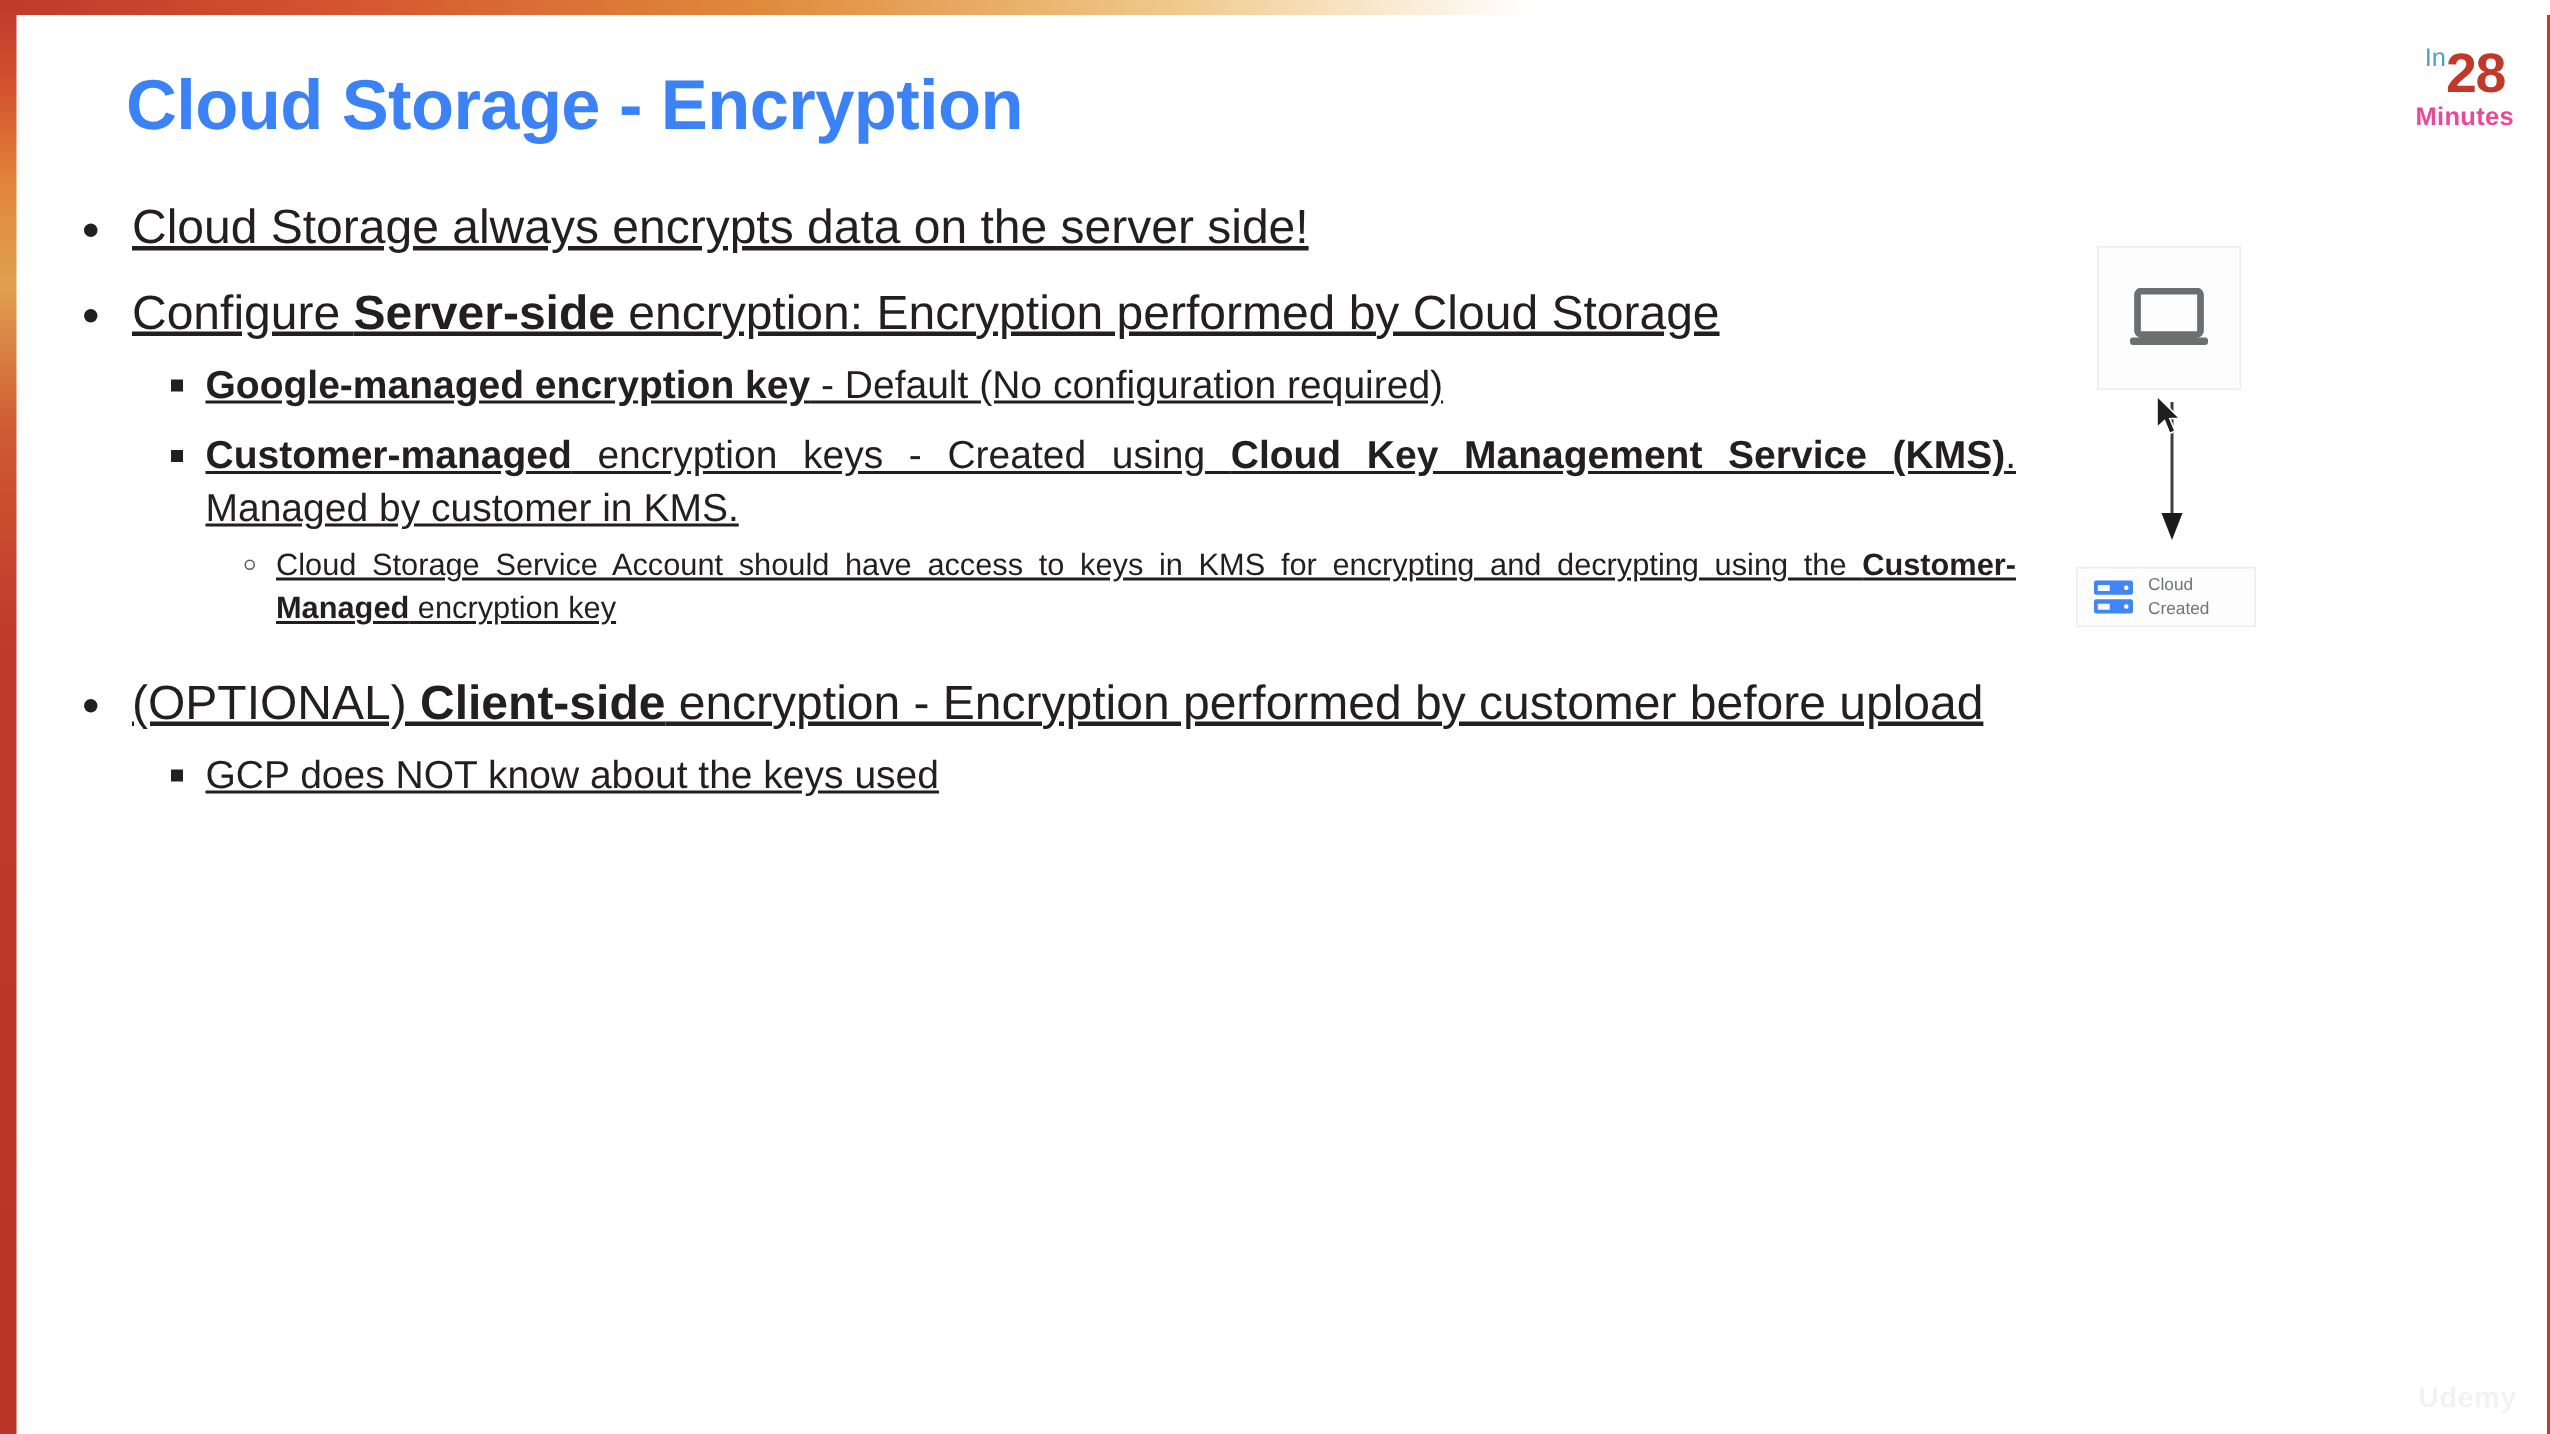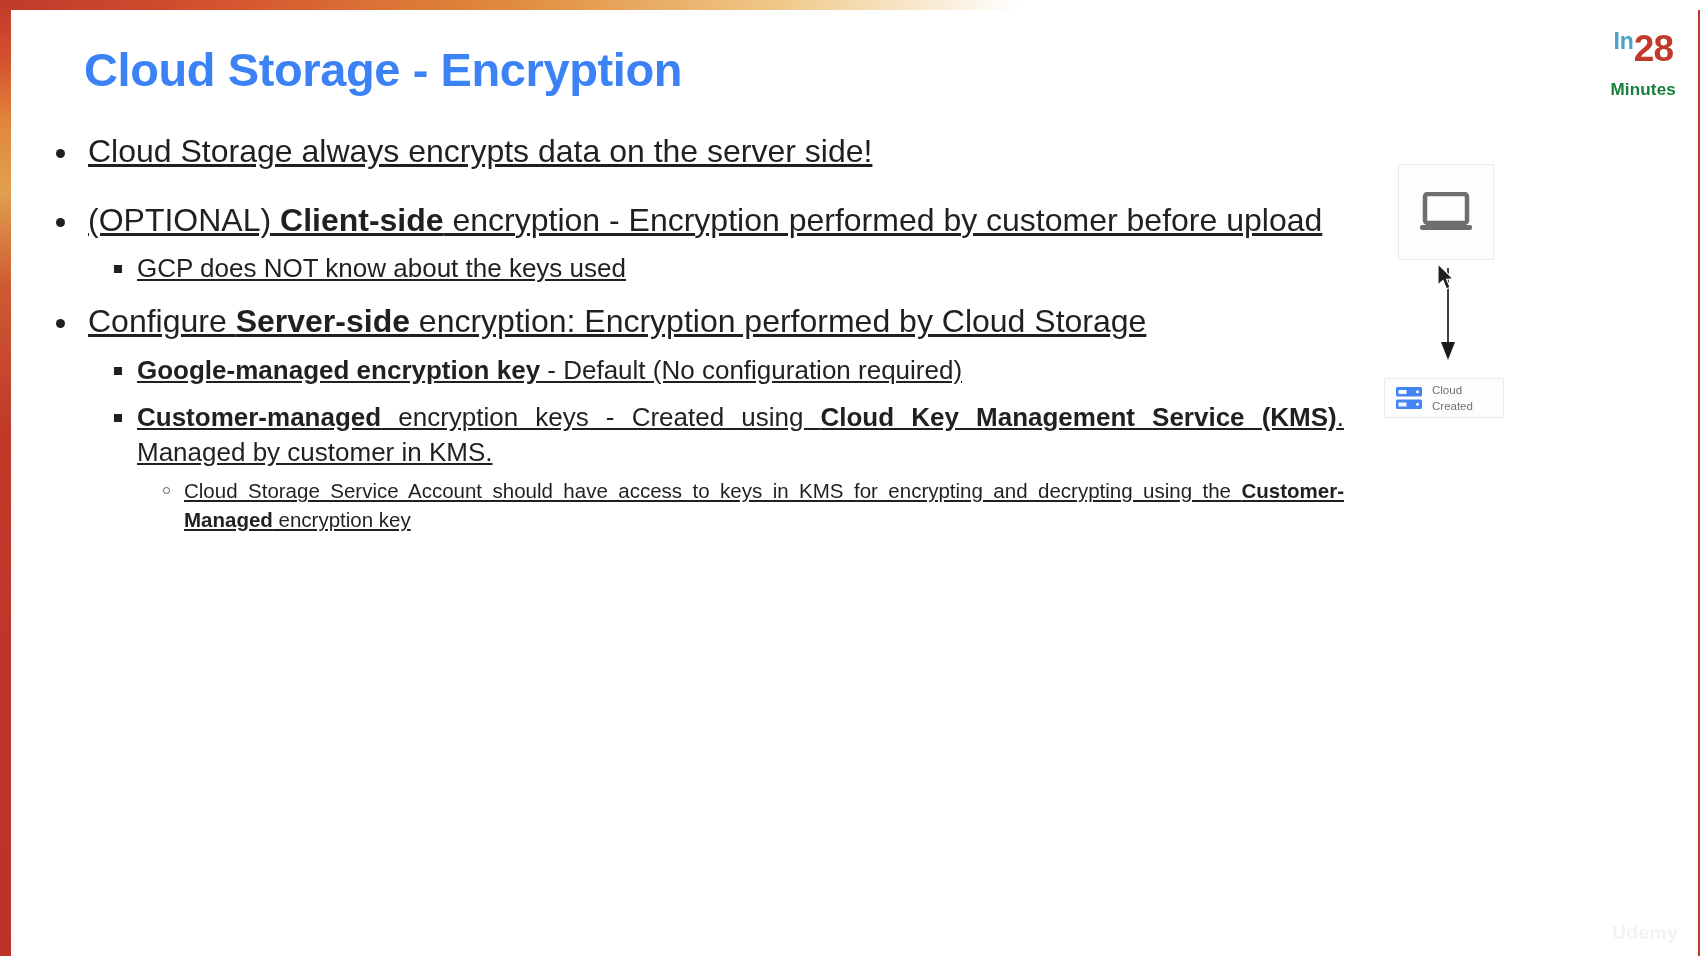--- a/index.html
+++ b/index.html
@@ -63,37 +63,37 @@
   
   .logo {
     position: absolute;
     right: 24px; top: 30px;
     text-align: center;
     line-height: 1;
     user-select: none;
   }
   .logo-row1 { white-space: nowrap; }
   .logo-in {
-    font-size: 23px;
-    font-weight: bold;
+    font-size: 17px;
+    font-weight: normal;
     color: #4aa3c7;
     vertical-align: top;
   }
   .logo-28 {
     font-size: 37px;
     font-weight: bold;
     color: #c0392b;
     letter-spacing: -1px;
   }
   .logo-minutes {
     font-size: 17px;
     font-weight: bold;
-    color: #15803d;
+    color: #ec4899;
     letter-spacing: 0.2px;
-    margin-top: 14px;
+    margin-top: 2px;
   }
 
   
   .content {
     position: absolute;
     left: 44px; top: 130px;
     width: 1300px;
   }
 
   ul.lvl1 {
@@ -249,46 +249,46 @@
     <div class="logo-minutes">Minutes</div>
   </div>
 
   <div class="content">
     <ul class="lvl1">
 
       <li class="b1">
         <span class="txt">Cloud Storage always encrypts data on the server side!</span>
       </li>
 
-      <li class="b1 gap">
-        <span class="txt"><span>(OPTIONAL) </span><b>Client-side</b><span> encryption - Encryption performed by customer before upload</span></span>
-
-        <ul class="lvl2">
-          <li class="b2">
-            <span>GCP does NOT know about the keys used</span>
-          </li>
-        </ul>
-      </li>
-
       <li class="b1">
         <span class="txt"><span>Configure </span><b>Server-side</b><span> encryption: Encryption performed by Cloud Storage</span></span>
 
         <ul class="lvl2">
           <li class="b2">
             <b>Google-managed encryption key</b><span> - Default (No configuration required)</span>
           </li>
 
           <li class="b2">
             <b>Customer-managed</b><span> encryption keys - Created using </span><b>Cloud Key Management Service (KMS)</b><span>. Managed by customer in KMS.</span>
 
             <ul class="lvl3">
               <li class="b3">
                 <span>Cloud Storage Service Account should have access to keys in KMS for encrypting and decrypting using the </span><b>Customer-Managed</b><span> encryption key</span>
               </li>
             </ul>
+          </li>
+        </ul>
+      </li>
+
+      <li class="b1 gap">
+        <span class="txt"><span>(OPTIONAL) </span><b>Client-side</b><span> encryption - Encryption performed by customer before upload</span></span>
+
+        <ul class="lvl2">
+          <li class="b2">
+            <span>GCP does NOT know about the keys used</span>
           </li>
         </ul>
       </li>
 
     </ul>
   </div>
 
   <div class="diagram">
 
     <div class="node-box laptop-box">

